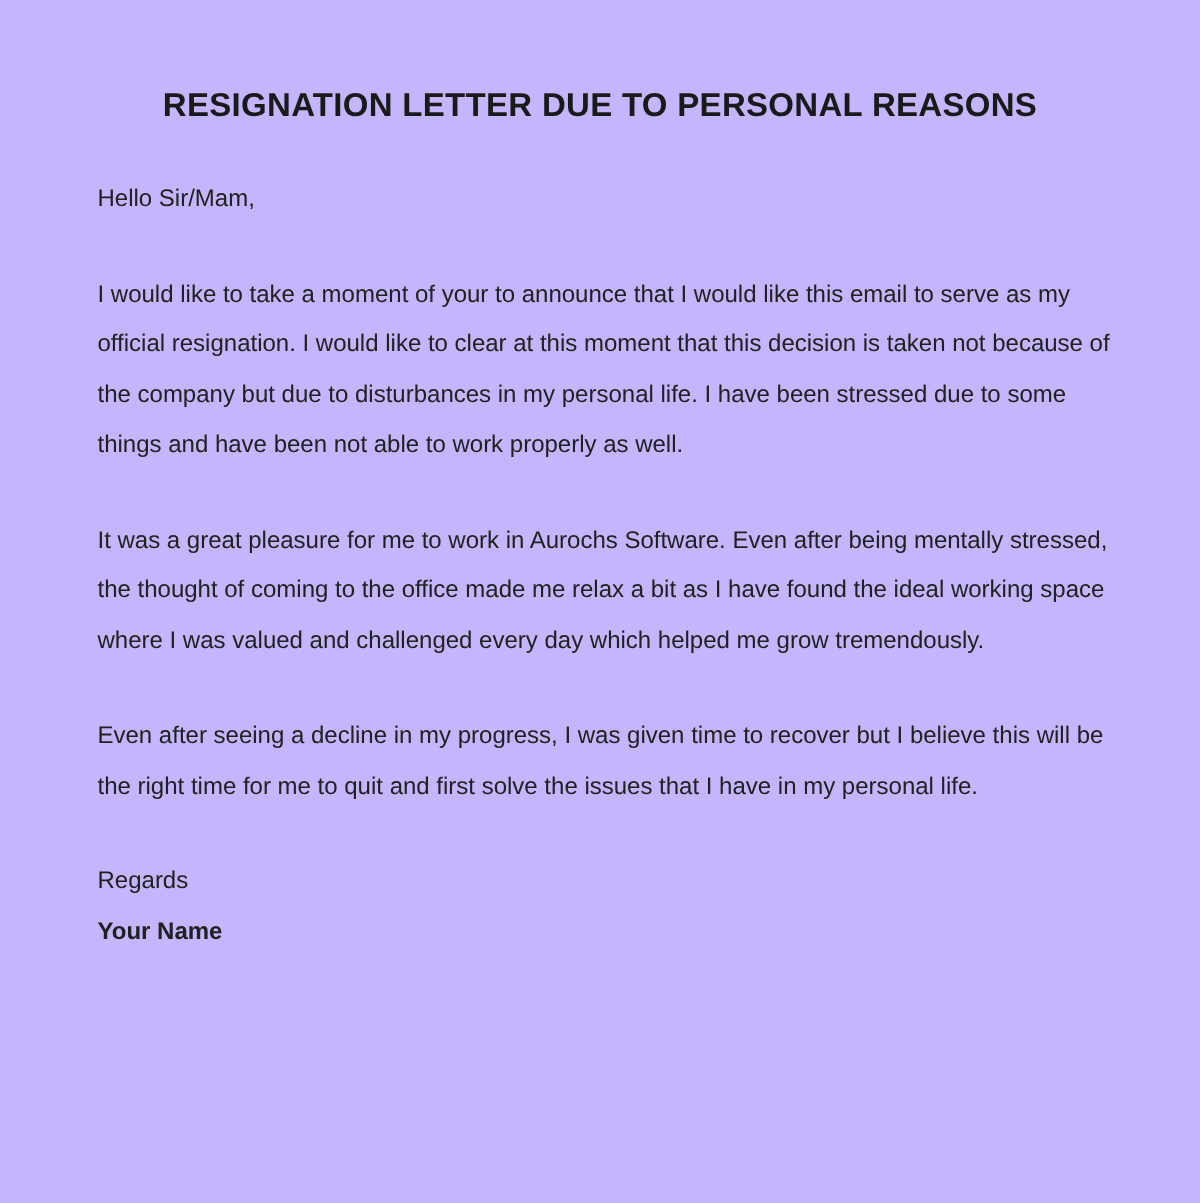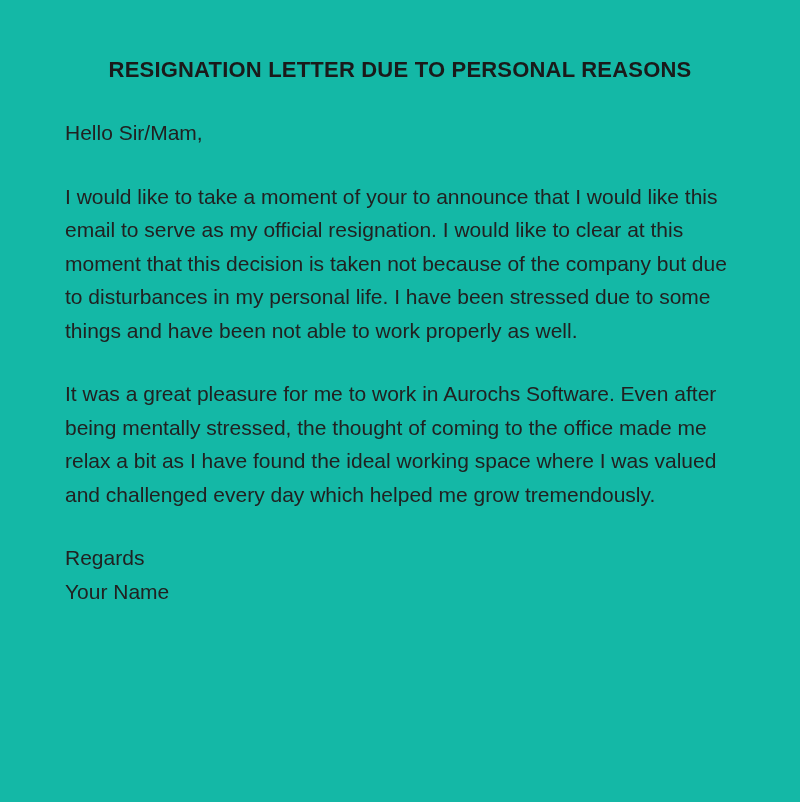--- a/index.html
+++ b/index.html
@@ -10,60 +10,62 @@
     width: 800px;
     height: 802px;
     background: #ffffff;
     font-family: "Liberation Sans", sans-serif;
     color: #1e1e1e;
     overflow: hidden;
   }
   .page {
     width: 800px;
     height: 802px;
-    background: #14b8a6;
+    background: #c4b5fd;
     box-sizing: border-box;
   }
   .title {
     margin: 0;
     padding-top: 57px;
     text-align: center;
     font-size: 22px;
     font-weight: 700;
     letter-spacing: 0.2px;
     color: #1a1a1a;
   }
   .letter-body {
     margin: 33px 55px 0 65px;
-    font-size: 21px;
+    font-size: 16px;
     line-height: 33.5px;
     color: #212121;
   }
   .letter-body p {
     margin: 0 0 30px 0;
   }
   .letter-body p.closing {
     margin-bottom: 0;
   }
   .letter-body p.signature {
     margin-bottom: 0;
+    font-weight: bold;
   }
 </style>
 </head>
 <body>
 
 <div class="page">
   <h1 class="title">RESIGNATION LETTER DUE TO PERSONAL REASONS</h1>
 
   <div class="letter-body">
     <p class="salutation">Hello Sir/Mam,</p>
 
     <p>I would like to take a moment of your to announce that I would like this email to serve as my official resignation. I would like to clear at this moment that this decision is taken not because of the company but due to disturbances in my personal life. I have been stressed due to some things and have been not able to work properly as well.</p>
 
     <p>It was a great pleasure for me to work in Aurochs Software. Even after being mentally stressed, the thought of coming to the office made me relax a bit as I have found the ideal working space where I was valued and challenged every day which helped me grow tremendously.</p>
 
+    <p>Even after seeing a decline in my progress, I was given time to recover but I believe this will be the right time for me to quit and first solve the issues that I have in my personal life.</p>
 
 
     <p class="closing">Regards</p>
 
     <p class="signature">Your Name</p>
   </div>
 </div>
 
 </body></html>

